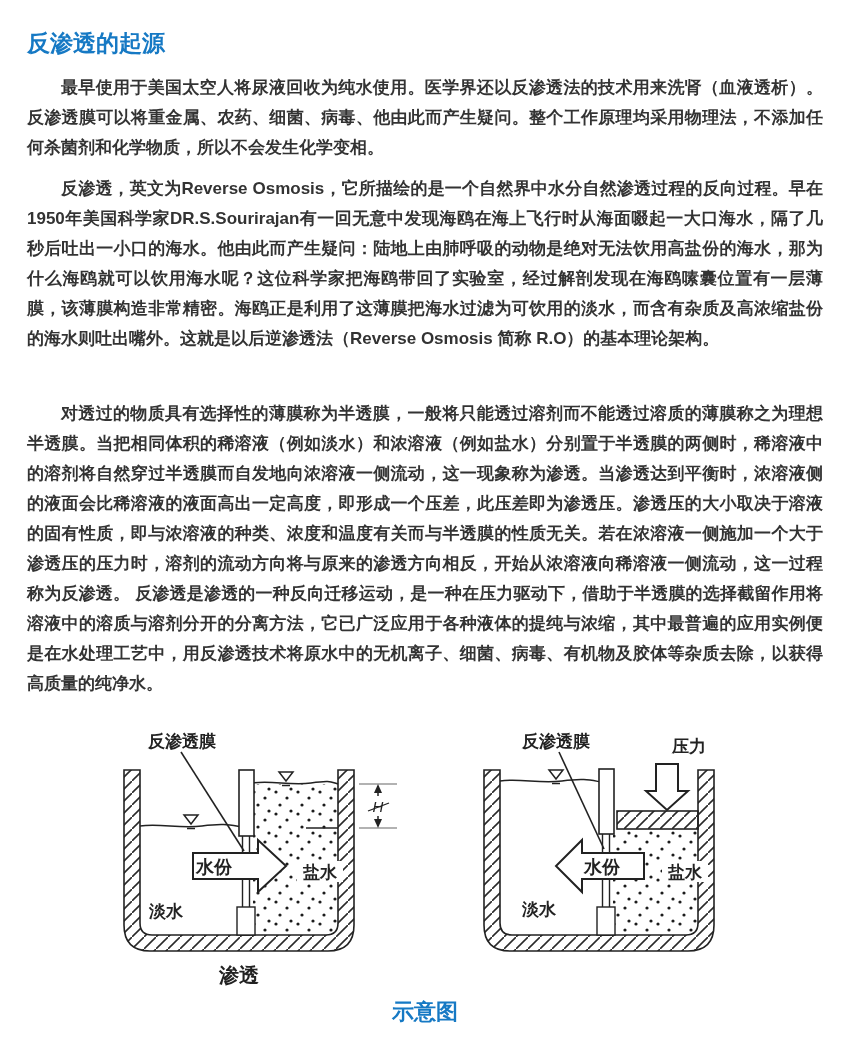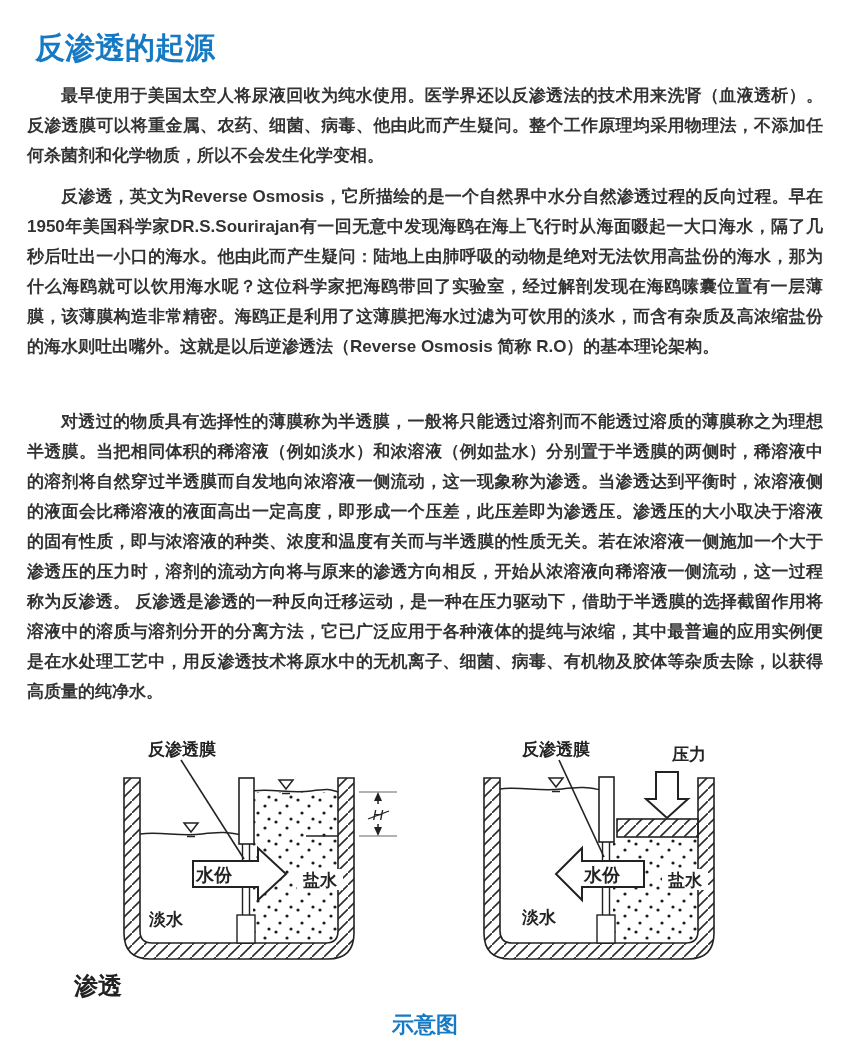--- a/index.html
+++ b/index.html
@@ -5,38 +5,38 @@
   * { margin:0; padding:0; box-sizing:border-box; }
   html,body { background:#ffffff; }
   body {
     width:850px; height:1042px;
     font-family:"Liberation Sans", sans-serif;
     color:#333;
     overflow:hidden;
   }
   .doc { padding:30px 27px 0 27px; }
   .sec-heading {
-    font-size:30px; font-weight:700; color:#1679c4;
-    line-height:1.2; margin:0 0 15px 8px;
+    font-size:23px; font-weight:700; color:#1679c4;
+    line-height:1.2; margin:0 0 15px 0;
   }
   .body-par {
     font-size:17px; line-height:30px; font-weight:600;
     color:#333; text-align:justify; text-indent:2em;
     margin:0 0 11px 0;
   }
   .sec2 { margin-top:45px; }
   .figures-row {
     display:flex; justify-content:flex-start; gap:30px;
     padding-left:69px; margin-top:22px;
   }
   figure { width:330px; }
   figure svg { display:block; }
   .fig-caption {
-    font-size:24px; font-weight:700; color:#222;
-    margin-top:3px; transform:translateX(-22px);
+    font-size:20px; font-weight:700; color:#222;
+    text-align:center; margin-top:3px; transform:translateX(-22px);
   }
   .schematic-caption {
     text-align:center; font-size:22px; font-weight:700;
     color:#1679c4; margin-top:8px;
   }
   svg text { font-family:"Liberation Sans", sans-serif; fill:#222; }
   .diagram-label { font-size:17px; font-weight:600; }
   .flow-label { font-size:18px; font-weight:600; }
 </style>
 </head>

